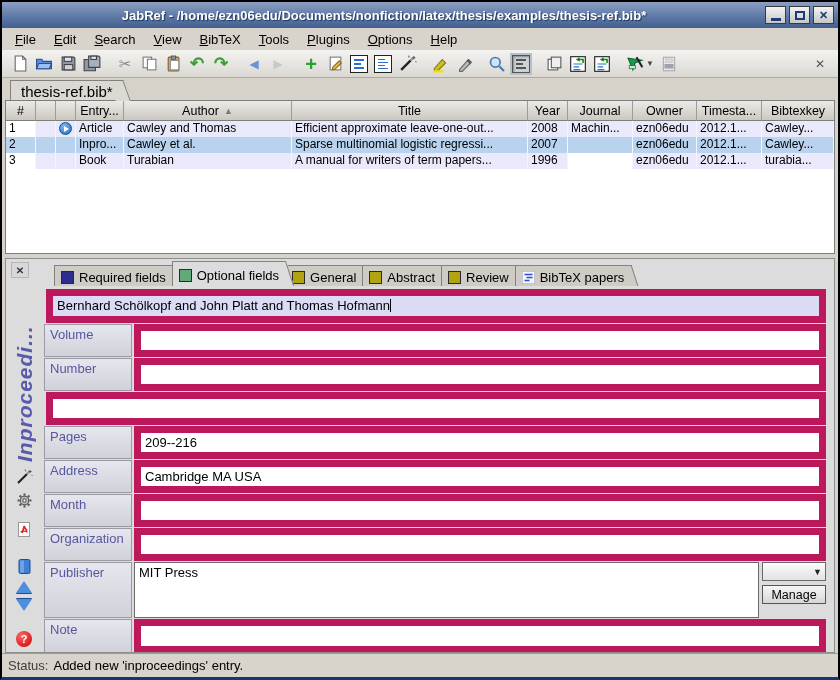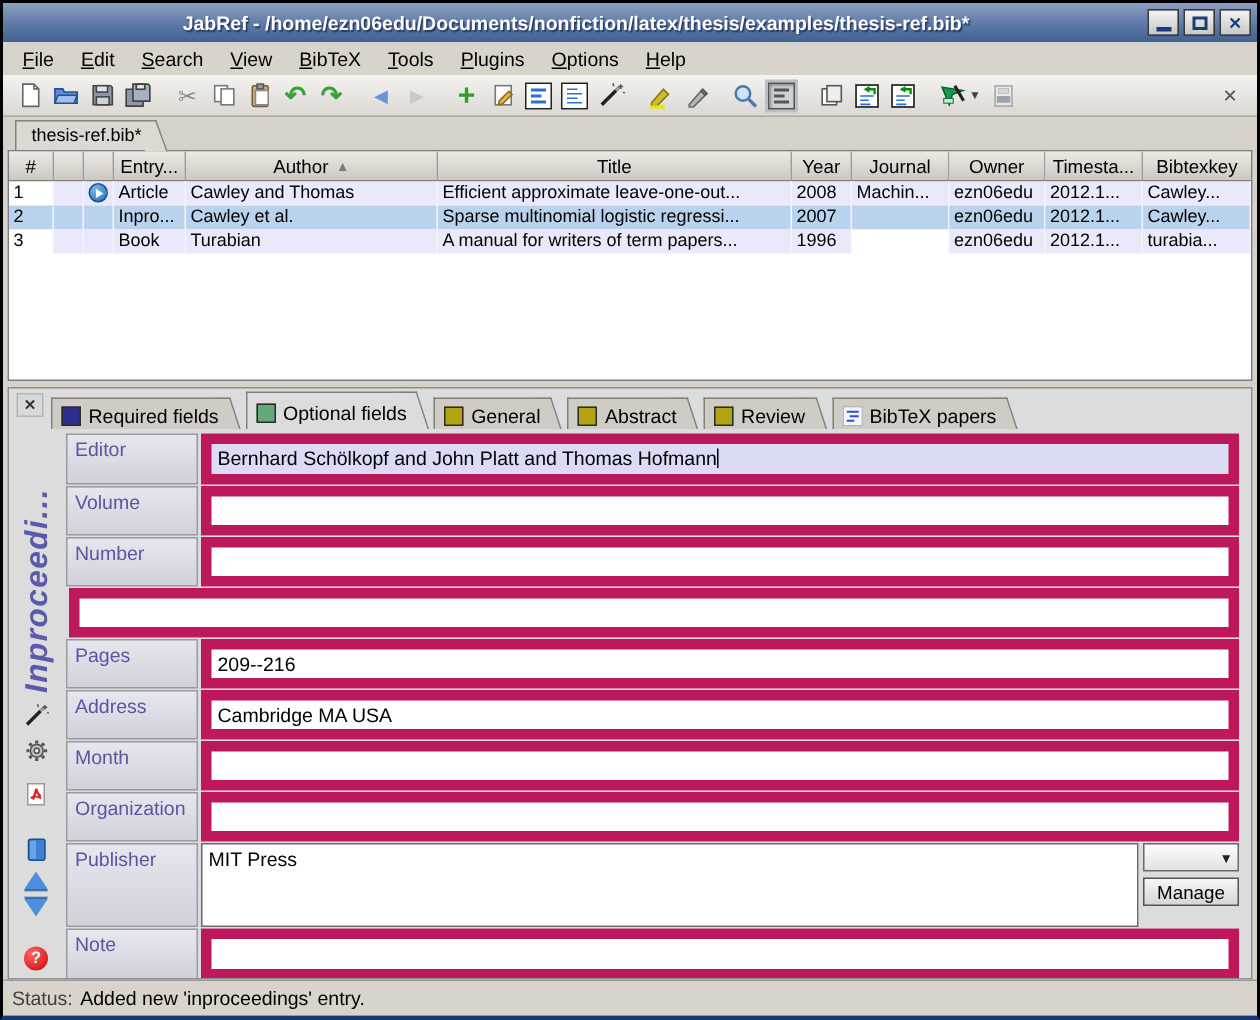--- a/index.html
+++ b/index.html
@@ -40,21 +40,21 @@
   .g-x{font-size:12px;color:#555;}
   .docframe{width:18px;height:18px;border:1px solid #222;background:#fff;
     display:flex;flex-direction:column;justify-content:center;gap:2px;padding:3px;}
   .docframe i{display:block;height:2px;background:#2d6fd0;}
   .docframe i.s{width:70%;}
   .docframe.pressed{background:#cdd2d8;border:1px solid #555;box-shadow:inset 1px 1px 2px #888, 0 0 0 2px #b9bfc6;}
   .ddarrow{font-size:8px;color:#444;margin-left:1px;}
   
   .tabstrip{height:22px;background:#d6d2ca;display:flex;align-items:flex-end;padding-left:8px;flex:0 0 auto;}
   .slanttab{position:relative;height:20px;background:#dcd9d3;border:1px solid #83817c;border-bottom:none;
-    border-right:none;padding:2px 6px 0 10px;font-size:12px;white-space:nowrap;}
+    border-right:none;padding:2px 6px 0 10px;font-size:15px;white-space:nowrap;}
   .slanttab::after{content:"";position:absolute;top:-1px;right:-8px;width:14px;height:20px;
     background:#dcd9d3;border-top:1px solid #83817c;border-right:1px solid #83817c;
     transform:skewX(20deg);z-index:0;}
   .slanttab span{position:relative;z-index:1;}
   
   .tablebox{height:154px;margin:0 3px;background:#fff;border:1px solid #7e7e7e;
     overflow:hidden;flex:0 0 auto;}
   .tgrid{display:grid;grid-template-columns:30px 20px 20px 48px 168px 236px 40px 65px 64px 65px auto;}
   .th{height:20px;background:linear-gradient(#eceae6,#cbc8c1);border-right:1px solid #9b9b9b;
     border-bottom:1px solid #7e7e7e;font-size:12.5px;display:flex;align-items:center;
@@ -71,21 +71,21 @@
   .fileicon b{width:0;height:0;border-left:5px solid #fff;border-top:3.5px solid transparent;
     border-bottom:3.5px solid transparent;margin-left:2px;}
   
   .splitter{height:4px;background:#d6d2ca;flex:0 0 auto;}
   
   .editorpanel{flex:1;margin:0 3px;border:1px solid #8e8e8e;background:#dcdcdc;
     display:flex;flex-direction:column;position:relative;overflow:hidden;}
   .edclose{position:absolute;left:5px;top:3px;width:18px;height:16px;border:1px solid #b5b5b5;
     background:#d8d8d8;color:#333;font-size:10px;font-weight:bold;display:flex;
     align-items:center;justify-content:center;z-index:3;}
-  .edtabs{height:27px;display:flex;align-items:flex-end;padding-left:28px;gap:14px;flex:0 0 auto;}
+  .edtabs{height:27px;display:flex;align-items:flex-end;padding-left:48px;gap:2px;flex:0 0 auto;}
   .edtab{position:relative;height:21px;background:#cfccc5;border:1px solid #83817c;border-bottom:none;
     border-right:none;padding:2px 4px 0 6px;display:flex;align-items:center;gap:5px;
     font-size:13px;white-space:nowrap;}
   .edtab::after{content:"";position:absolute;top:-1px;right:-7px;width:12px;height:100%;
     background:#cfccc5;border-top:1px solid #83817c;border-right:1px solid #83817c;
     transform:skewX(18deg);z-index:0;}
   .edtab>*{position:relative;z-index:1;}
   .edtab.active{height:25px;background:#dcdcdc;z-index:2;}
   .edtab.active::after{background:#dcdcdc;height:100%;}
   .sq{width:13px;height:13px;border:1px solid #2a2a2a;flex:0 0 auto;}
@@ -464,21 +464,20 @@
           </div>
         <div class="sideicon" style="margin-top:20px">
           <span class="helpbtn">
               <span>?</span>
             </span>
         </div>
       </div>
 
       <div class="fields">
         <div class="frow" style="height:34px">
-          <div class="flabel">Editor</div>
           <div class="finput focus"><span>Bernhard Schölkopf and John Platt and Thomas Hofmann</span><span class="caret"></span></div>
         </div>
         <div class="frow" style="height:33px">
           <div class="flabel">Volume</div>
           <div class="finput"><span></span></div>
         </div>
         <div class="frow" style="height:33px">
           <div class="flabel">Number</div>
           <div class="finput"><span></span></div>
         </div>

